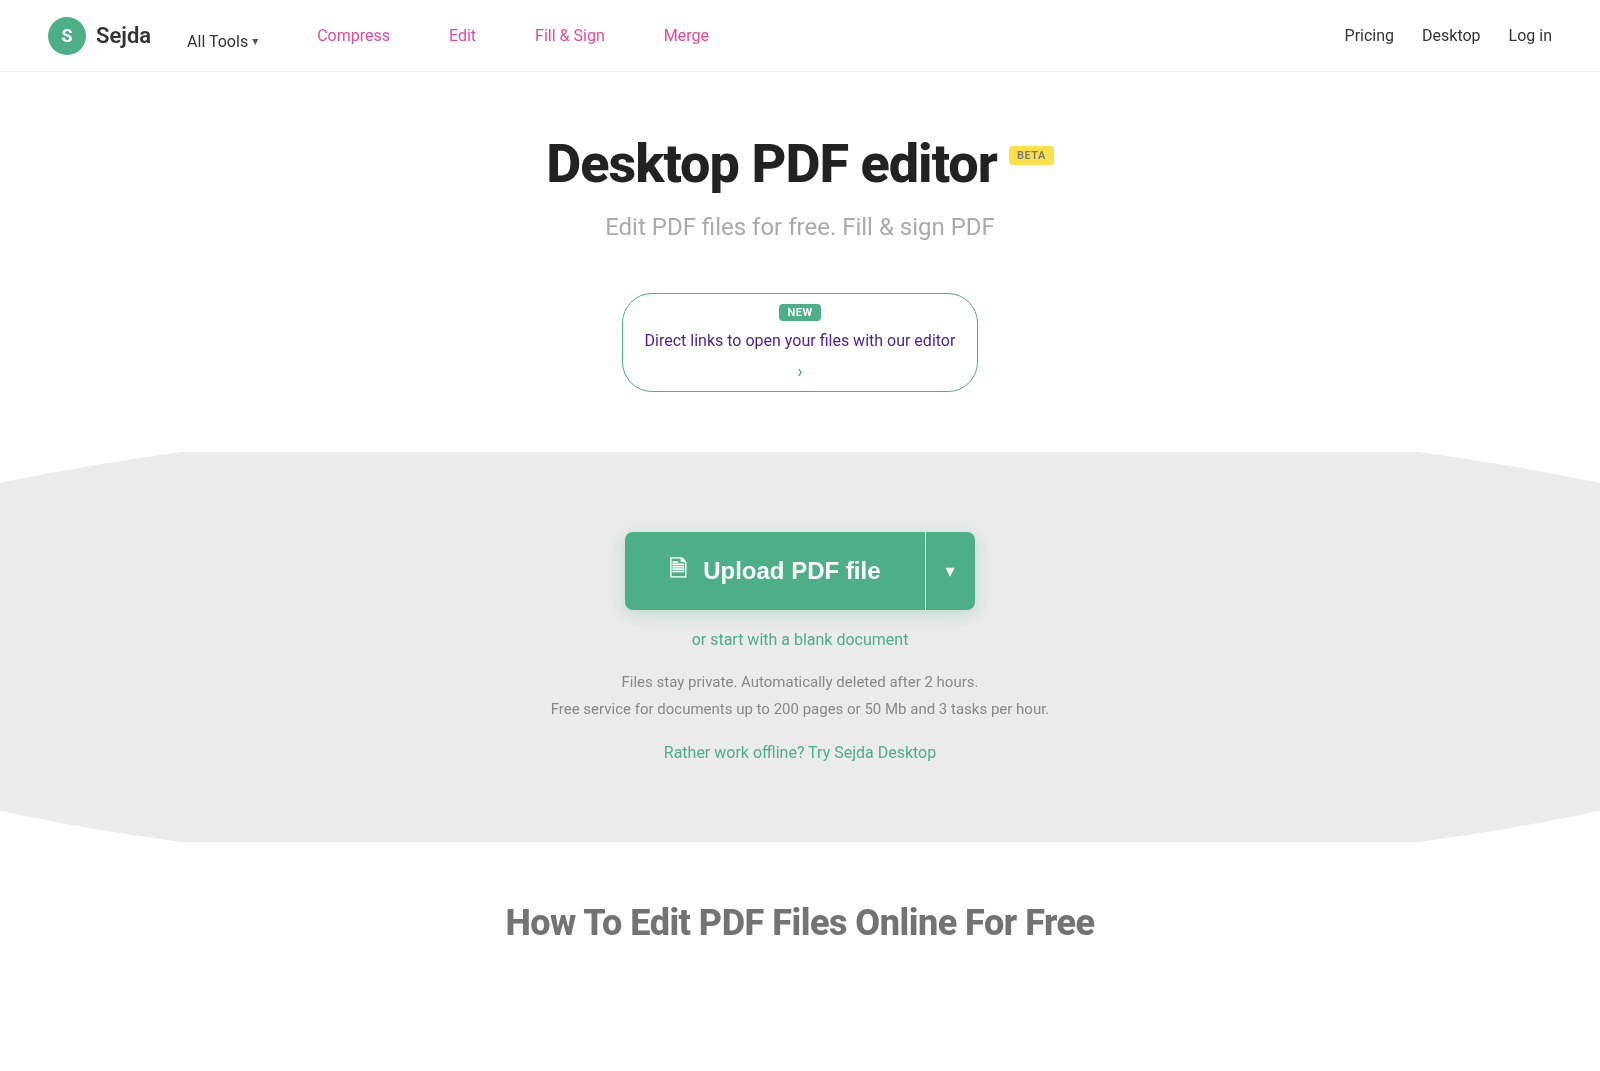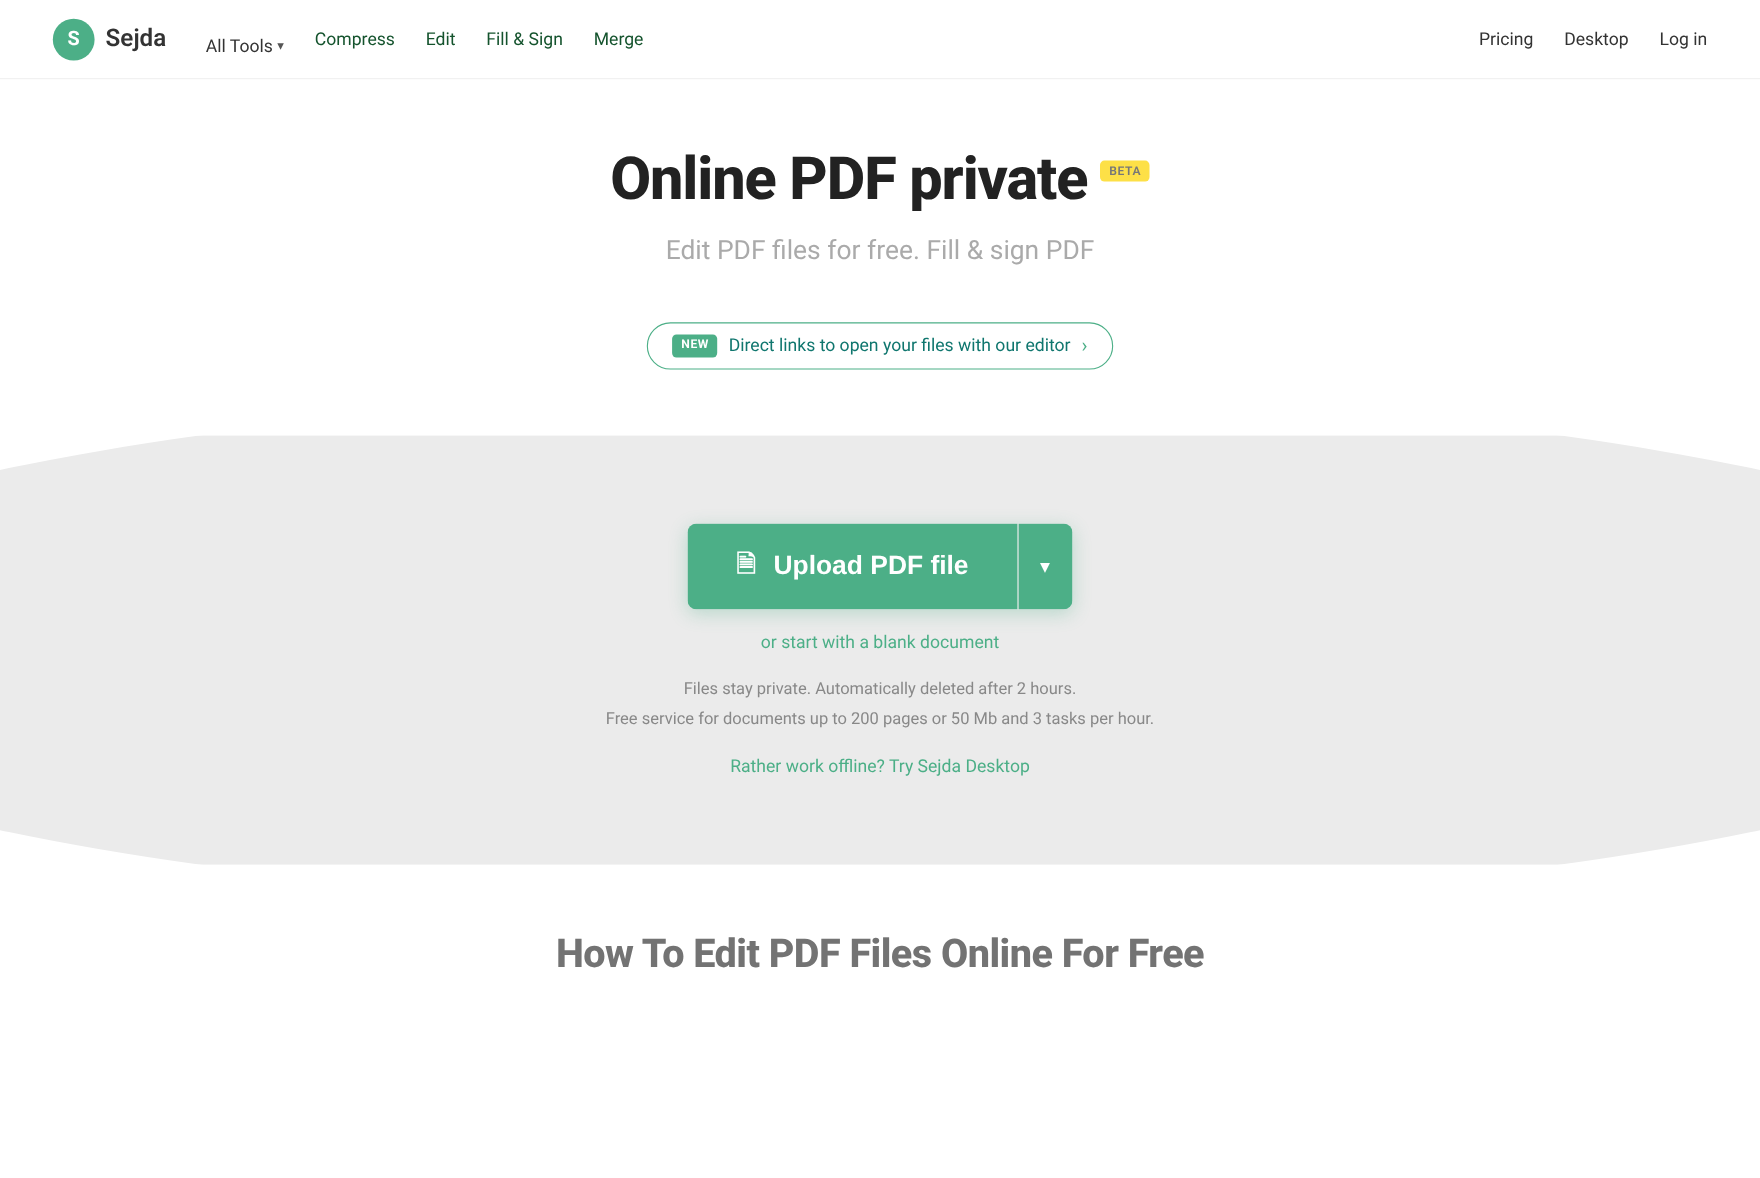--- a/index.html
+++ b/index.html
@@ -59,23 +59,24 @@
     }
 
     .nav-links {
       display: flex;
       align-items: center;
       gap: 28px;
     }
 
     .nav-link {
       font-size: 16px;
-      color: #14532d;
-      text-decoration: none;
-      cursor: pointer;
+      color: #ec4899;
+      text-decoration: none;
+      cursor: pointer;
+      margin-left: 31px;
     }
 
     .nav-link-dropdown {
       display: flex;
       align-items: center;
       gap: 4px;
       font-size: 16px;
       color: #333;
       cursor: pointer;
       margin-top: 11px;
@@ -133,42 +134,44 @@
 
     .hero-subtitle {
       font-size: 24px;
       color: #aaa;
       font-weight: 400;
       margin-bottom: 52px;
     }
 
     .new-banner {
       display: inline-flex;
+      align-items: center;
       gap: 10px;
       border: 1.5px solid #4caf87;
       border-radius: 30px;
       padding: 10px 22px;
       font-size: 16px;
       color: #555;
       cursor: pointer;
       margin-bottom: 0;
+      flex-direction: column;
     }
 
     .new-tag {
       background: #4caf87;
       color: white;
       font-size: 11px;
       font-weight: 700;
       padding: 2px 8px;
       border-radius: 4px;
       letter-spacing: 0.5px;
     }
 
     .new-banner-text {
-      color: #0f766e;
+      color: #4c1d95;
     }
 
     .new-banner-arrow {
       color: #4caf87;
       font-size: 18px;
     }
 
     
     .wave-section {
       position: relative;
@@ -295,21 +298,21 @@
   </div>
   <div class="nav-right">
     <a class="nav-right-link" href="#">Pricing</a>
     <a class="nav-right-link" href="#">Desktop</a>
     <a class="nav-right-link" href="#">Log in</a>
   </div>
 </nav>
 
 <section class="hero">
   <div class="hero-title-wrap">
-    <h1 class="hero-title">Online PDF private</h1>
+    <h1 class="hero-title">Desktop PDF editor</h1>
     <span class="beta-badge">BETA</span>
   </div>
   <p class="hero-subtitle">Edit PDF files for free. Fill &amp; sign PDF</p>
 
   <div class="new-banner">
     <span class="new-tag">NEW</span>
     <span class="new-banner-text">Direct links to open your files with our editor</span>
     <span class="new-banner-arrow">›</span>
   </div>
 </section>

